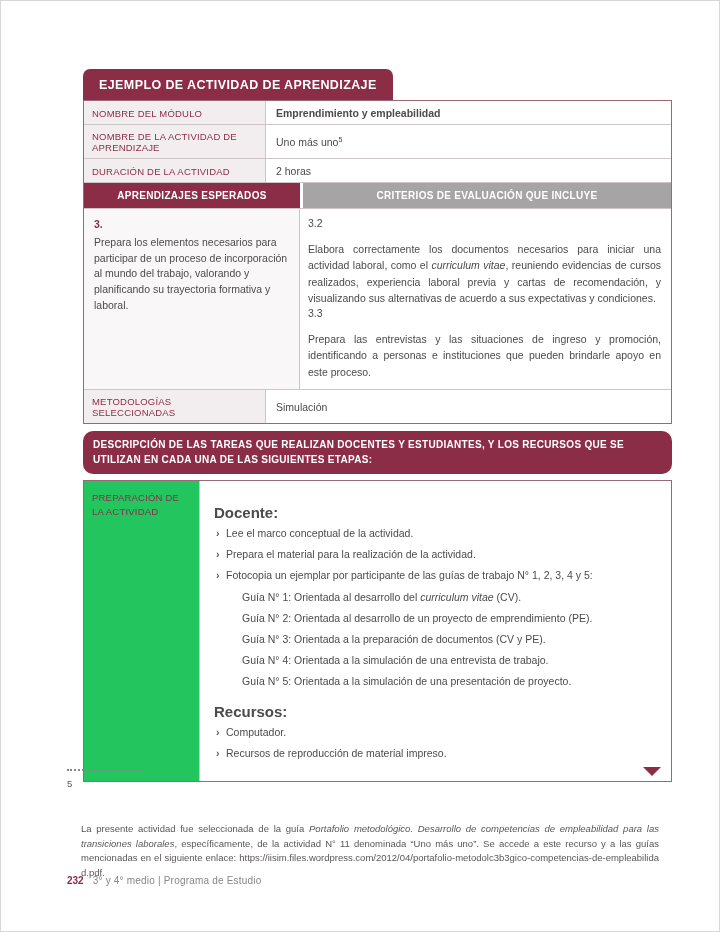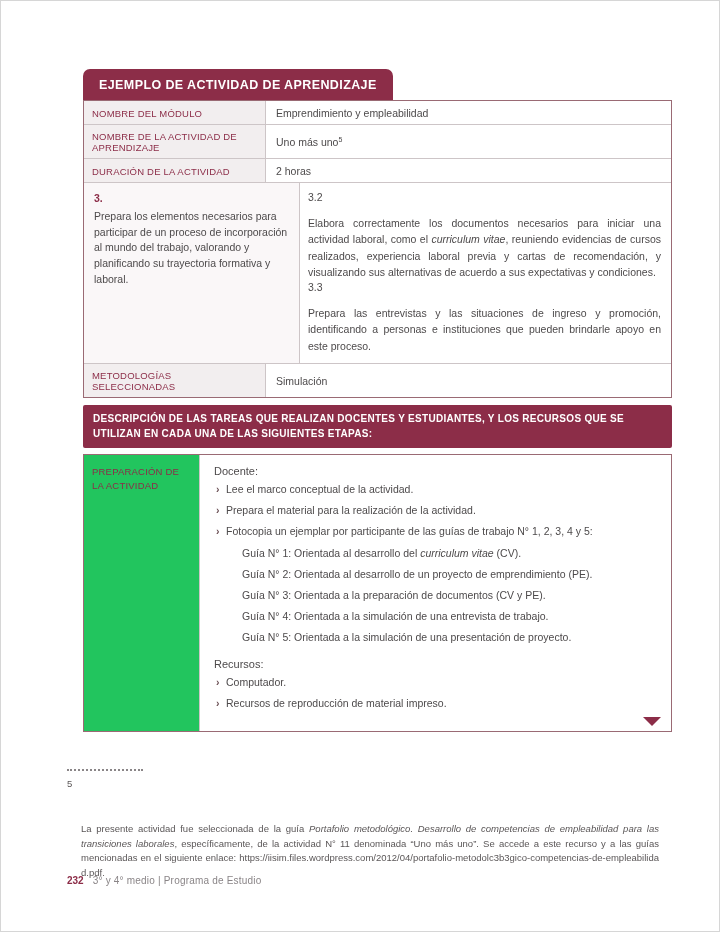--- a/index.html
+++ b/index.html
@@ -46,21 +46,21 @@
     padding: 6px 8px 5px 8px;
     border-right: 1px solid #CDC5C7;
     display: flex; align-items: center;
   }
   .cell-value {
     flex: 1;
     font-size: 10.5px;
     padding: 6px 10px 5px 10px;
     display: flex; align-items: center;
   }
-  .bold { font-weight: normal; }
+  .bold { font-weight: bold; }
   sup { font-size: 7px; vertical-align: super; line-height: 0; }
 
   
   .hdr-left {
     width: 216px;
     background: #8C2D48;
     color: #ffffff;
     font-size: 10px;
     font-weight: bold;
     letter-spacing: 0.3px;
@@ -96,21 +96,21 @@
   
   .desc-banner {
     margin-top: 7px;
     background: #8C2D48;
     color: #ffffff;
     font-size: 10px;
     font-weight: bold;
     letter-spacing: 0.3px;
     line-height: 1.55;
     padding: 6px 12px 6px 10px;
-    border-radius: 2px;
+    border-radius: 10px;
   }
 
   
   .prep-tbl {
     margin-top: 6px;
     border: 1px solid #9A6A74;
     display: flex;
     position: relative;
     min-height: 222px;
   }
@@ -119,21 +119,21 @@
     flex: 0 0 116px;
     background: #22c55e;
     color: #8C2D48;
     font-size: 9.5px;
     line-height: 1.5;
     letter-spacing: 0.2px;
     padding: 10px 8px;
     border-right: 1px solid #CDC5C7;
   }
   .prep-right { flex: 1; padding: 10px 14px 14px 14px; font-size: 10.5px; }
-  .sub-heading { font-weight: normal; font-size: 11px; margin-bottom: 5px; }
+  .sub-heading { font-weight: bold; font-size: 15px; margin-bottom: 5px; margin-top: 13px; }
   .bullet-line { display: flex; margin: 0 0 6px 2px; line-height: 1.45; }
   .bullet-glyph { color: #6d5257; width: 10px; flex: 0 0 10px; font-weight: bold; }
   .guide-line { margin: 0 0 6px 28px; line-height: 1.45; }
   .recursos-block { margin-top: 12px; }
   .continue-arrow {
     position: absolute;
     right: 10px;
     bottom: 5px;
     width: 0; height: 0;
     border-left: 9px solid transparent;
@@ -176,20 +176,24 @@
         <div class="cell-label">NOMBRE DE LA ACTIVIDAD DE APRENDIZAJE</div>
         <div class="cell-value">
           <span><span>Uno más uno</span><sup>5</sup></span>
         </div>
       </div>
       <div class="trow">
         <div class="cell-label">DURACIÓN DE LA ACTIVIDAD</div>
         <div class="cell-value">2 horas</div>
       </div>
 
+      <div class="trow">
+        <div class="hdr-left">APRENDIZAJES ESPERADOS</div>
+        <div class="hdr-right">CRITERIOS DE EVALUACIÓN QUE INCLUYE</div>
+      </div>
 
       <div class="trow">
         <div class="oa-cell">
           <span class="oa-num">3.</span>
           <span>Prepara los elementos necesarios para participar de un proceso de incorporación al mundo del trabajo, valorando y planificando su trayectoria formativa y laboral.</span>
         </div>
         <div class="crit-cell">
           <div class="crit-item">
             <div class="crit-num">3.2</div>
             <div class="crit-text"><span>Elabora correctamente los documentos necesarios para iniciar una actividad laboral, como el </span><i>curriculum vitae</i><span>, reuniendo evidencias de cursos realizados, experiencia laboral previa y cartas de recomendación, y visualizando sus alternativas de acuerdo a sus expectativas y condiciones.</span></div>

